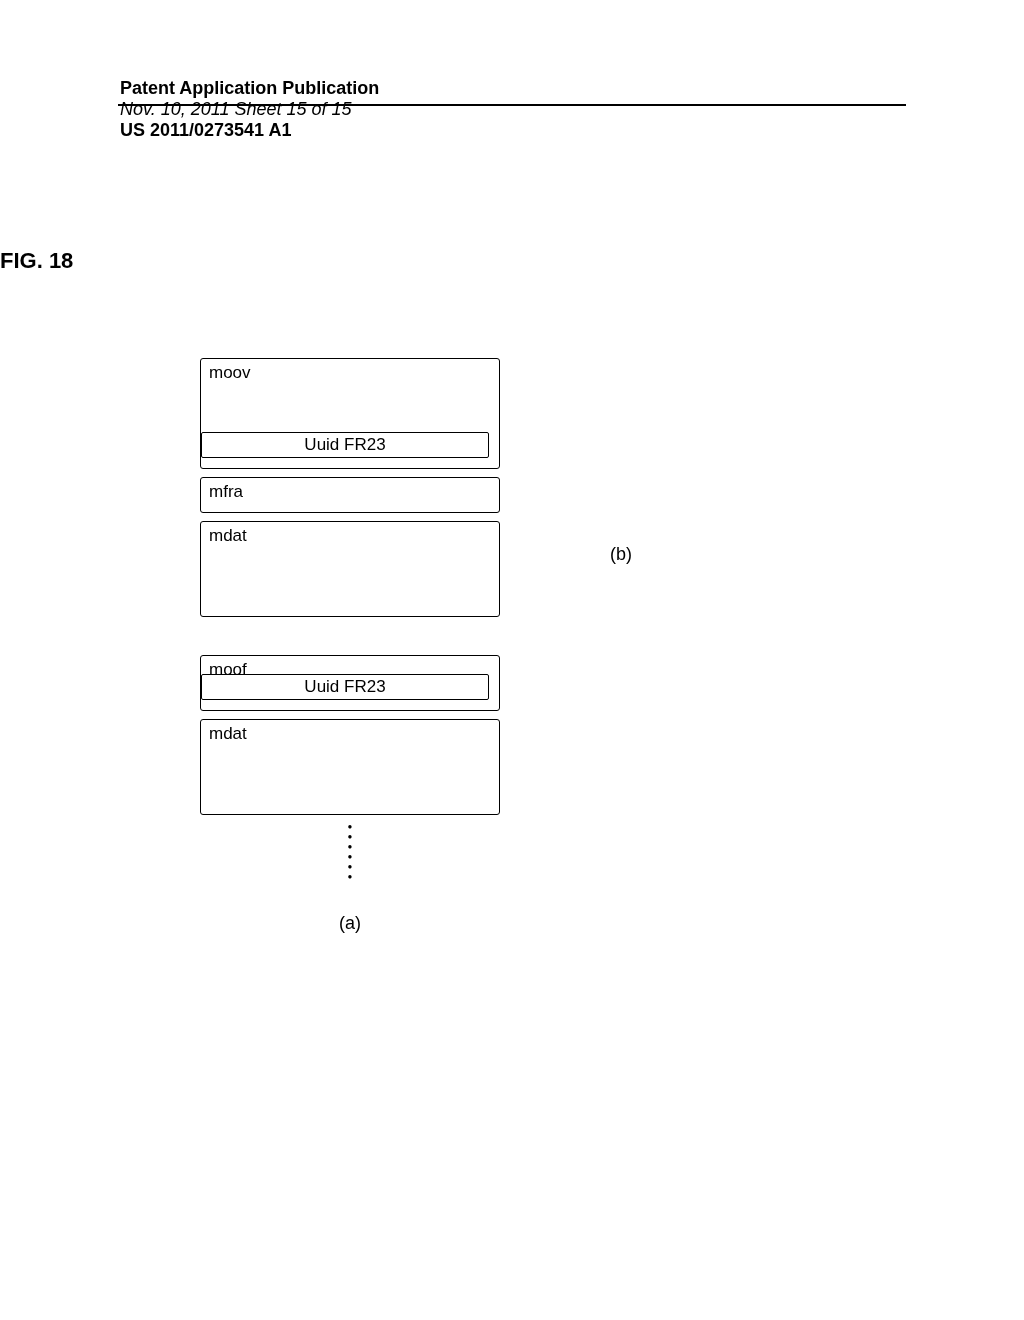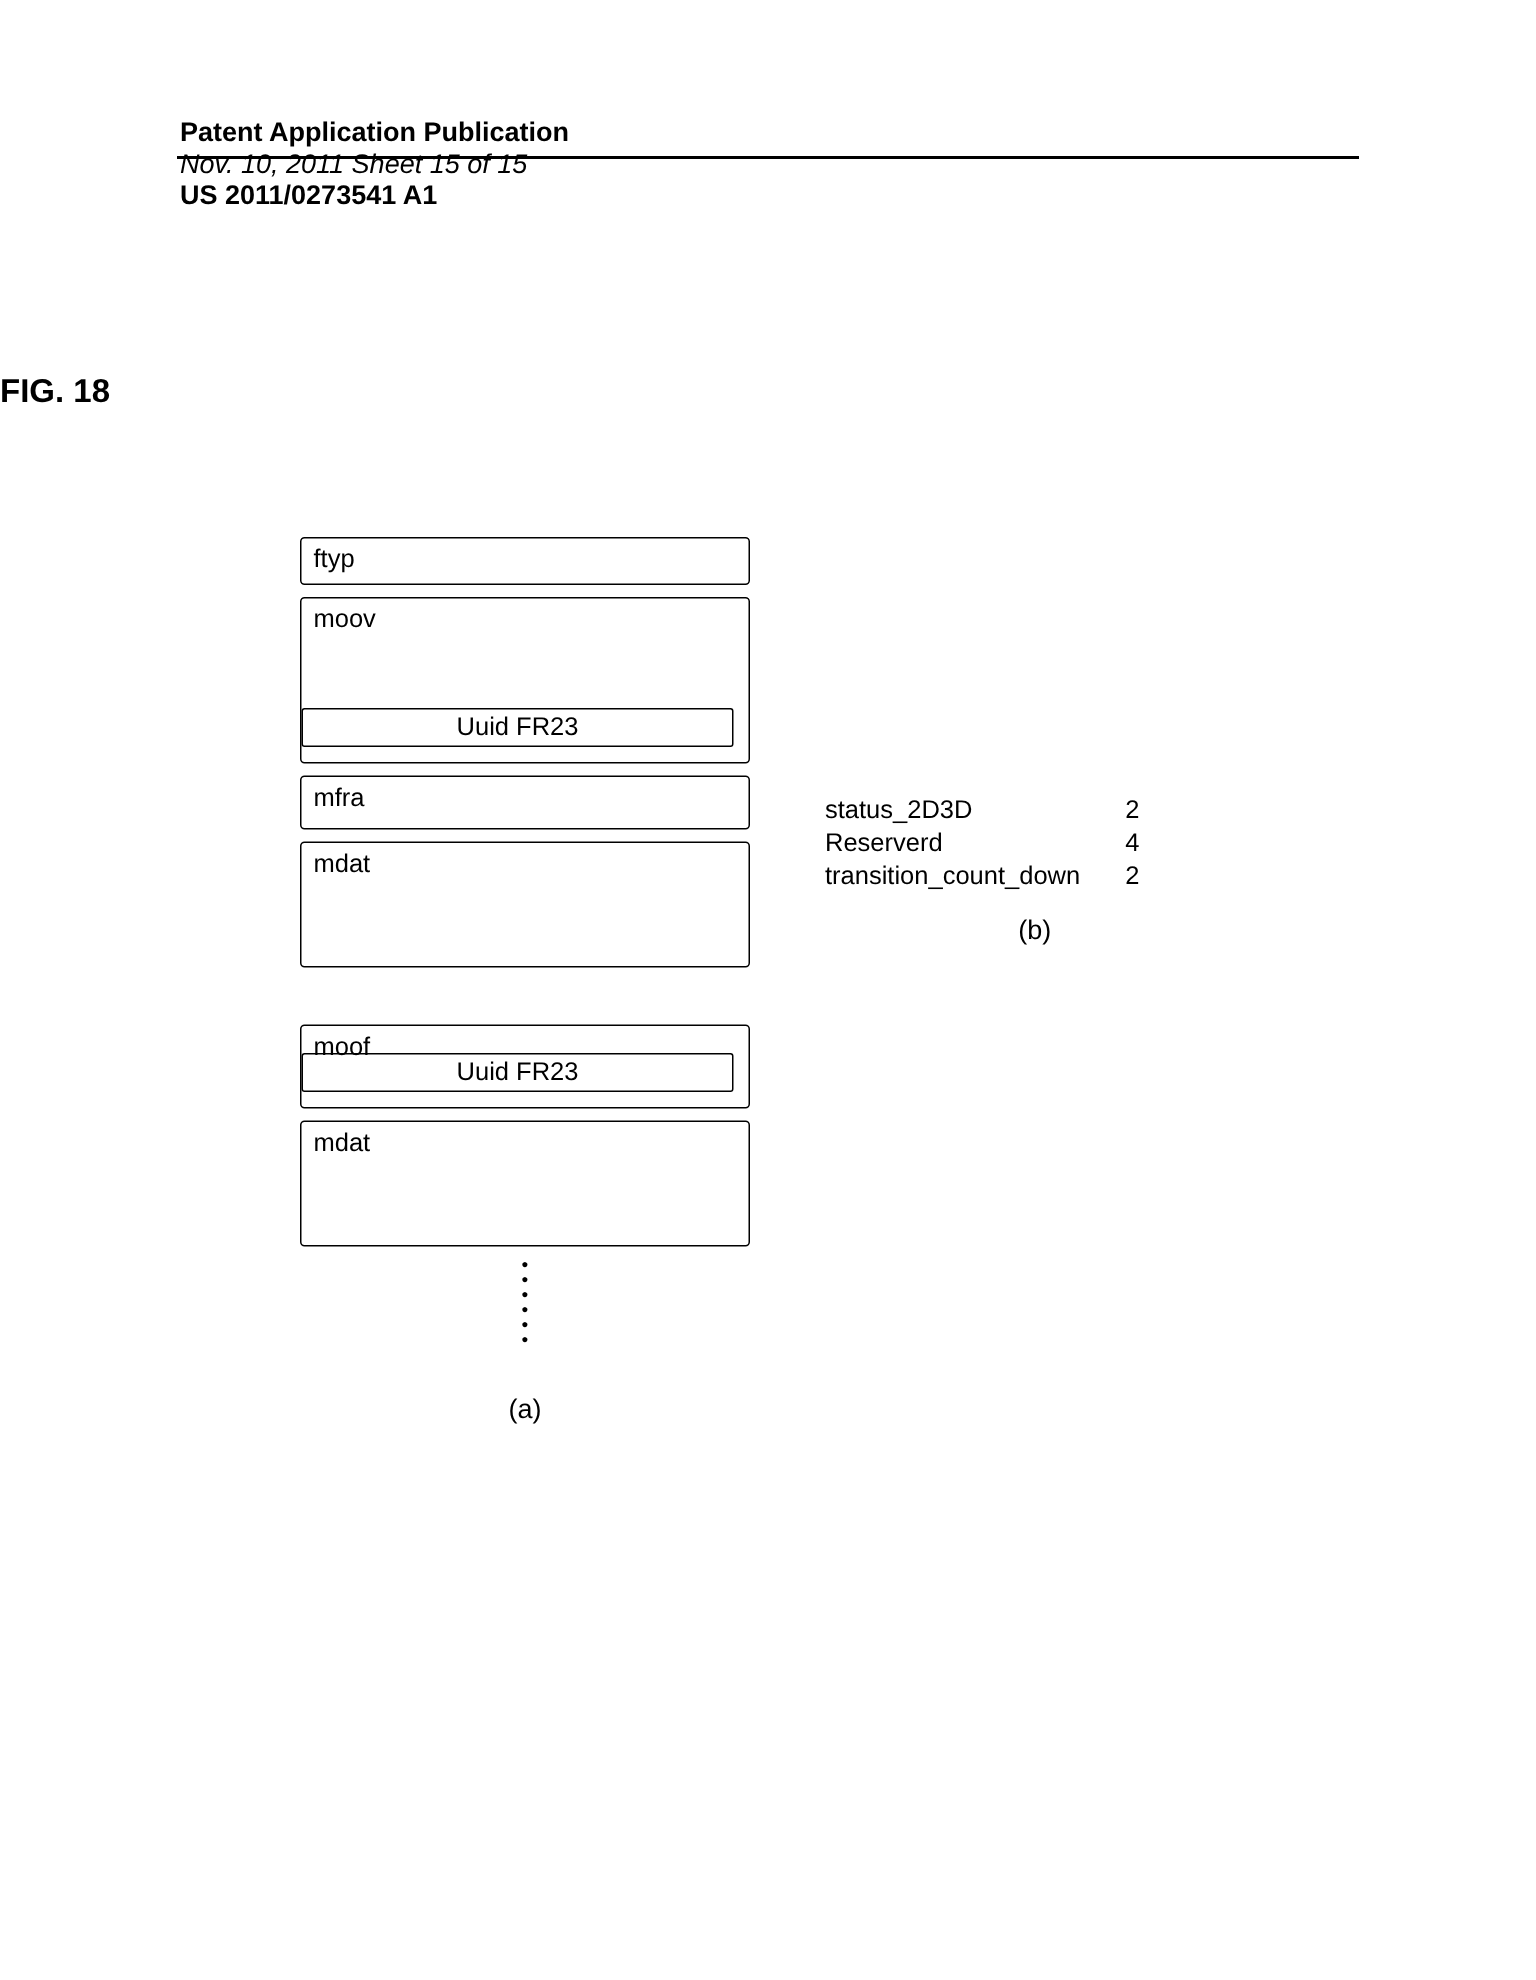--- a/index.html
+++ b/index.html
@@ -69,21 +69,21 @@
     .box-ftyp {
       height: 32px;
     }
     .box-moov {
       height: 111px;
     }
     .box-mfra {
       height: 36px;
     }
     .box-mdat {
-      height: 84px;
+      height: 96px;
     }
     .box-moof {
       height: 56px;
     }
     .inner-box {
       border: 1.5px solid black;
       border-radius: 2px;
       text-align: center;
       position: absolute;
       bottom: 10px;
@@ -140,23 +140,20 @@
 <div class="header">
   <span class="header-left">Patent Application Publication</span>
   <span class="header-center">Nov. 10, 2011  Sheet 15 of 15</span>
   <span class="header-right">US 2011/0273541 A1</span>
 </div>
 <div class="header-line"></div>
 
 <div class="figure-title">FIG. 18</div>
 
 <div class="diagram-a">
-  <div class="box box-ftyp">
-    <span>ftyp</span>
-  </div>
   <div class="box box-moov">
     <span>moov</span>
     <div class="inner-box">
       <span>Uuid FR23</span>
     </div>
   </div>
   <div class="box box-mfra">
     <span>mfra</span>
   </div>
   <div class="box box-mdat">
@@ -181,30 +178,14 @@
     <div>●</div>
     <div>●</div>
     <div>●</div>
     <div>●</div>
   </div>
 
   <div class="caption-a">(a)</div>
 </div>
 
 <div class="table-b">
-  <table>
-    <tbody>
-        <tr>
-      <td>status_2D3D</td>
-      <td>2</td>
-    </tr>
-    <tr>
-      <td>Reserverd</td>
-      <td>4</td>
-    </tr>
-    <tr>
-      <td>transition_count_down</td>
-      <td>2</td>
-    </tr>
-  </tbody>
-    </table>
   <div class="caption-b">(b)</div>
 </div>
 
 </body></html>

